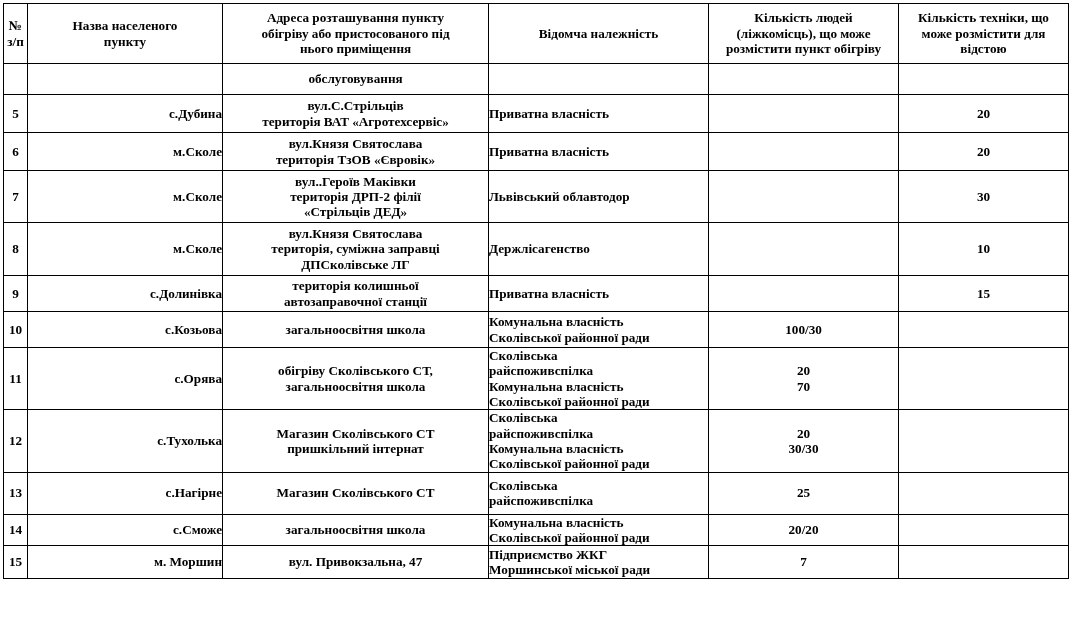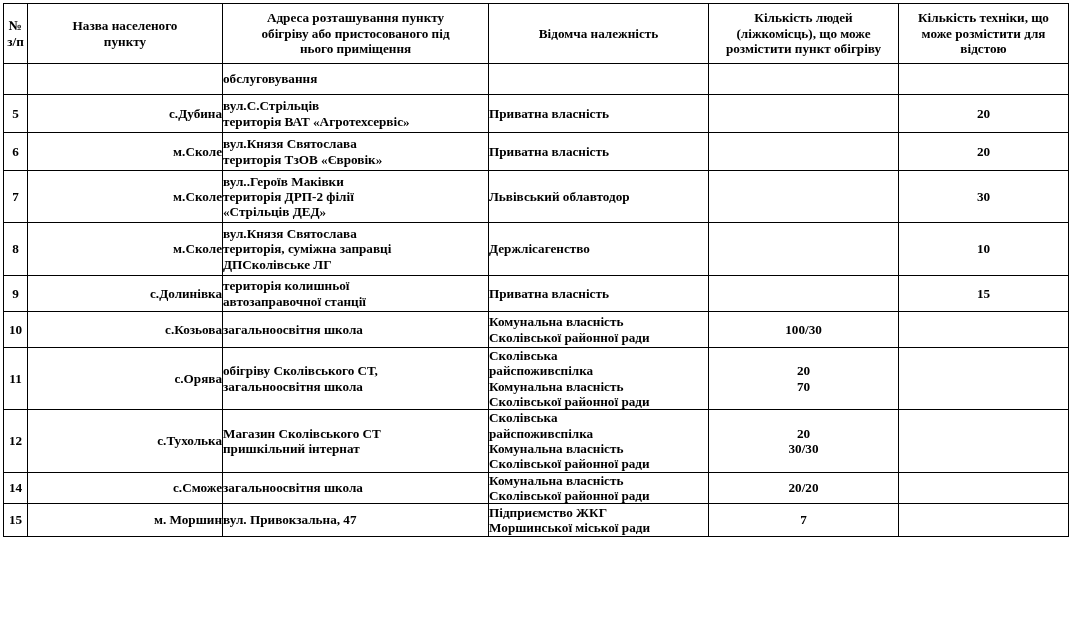--- a/index.html
+++ b/index.html
@@ -29,21 +29,21 @@
   col.c-num{width:24px;}
   col.c-place{width:83px;}
   col.c-addr1{width:112px;}
   col.c-addr2{width:266px;}
   col.c-dept{width:220px;}
   col.c-people{width:190px;}
   col.c-tech{width:170px;}
 
   td.num{text-align:center;vertical-align:middle;}
   td.place{padding-left:10px;}
-  td.addr{padding-left:9px;}
+  td.addr{padding-left:9px;text-align:center;}
   td.dept{padding-left:7px;}
   td.cnt{}
 
   .hdr{
     text-align:center;
     vertical-align:middle;
     padding:5px 6px 6px 6px;
     line-height:1.2;
   }
   .hdr .l{display:block;white-space:nowrap;}
@@ -248,20 +248,37 @@
             <span class="line">райспоживспілка</span>
             <span class="line">Комунальна власність</span>
             <span class="line">Сколівської районної ради</span>
           </td>
           <td class="cnt cnt-mid">
             <span class="line">20</span>
             <span class="line">30/30</span>
           </td>
           <td class="cnt cnt-top">&nbsp;</td>
         </tr>
+        <tr style="height: 42px;">
+          <td class="num">13</td>
+          <td colspan="2" class="place-top">
+            <span class="line nowrap">с.Нагірне</span>
+          </td>
+          <td class="addr addr-mid">
+            <span class="line">Магазин Сколівського СТ</span>
+          </td>
+          <td class="dept dept-mid">
+            <span class="line">Сколівська</span>
+            <span class="line">райспоживспілка</span>
+          </td>
+          <td class="cnt cnt-mid">
+            <span class="line">25</span>
+          </td>
+          <td class="cnt cnt-top">&nbsp;</td>
+        </tr>
         <tr style="height: 30px; font-family: Liberation Serif, serif;">
           <td class="num">14</td>
           <td colspan="2" class="place-top">
             <span class="line nowrap">с.Сможе</span>
           </td>
           <td class="addr addr-mid">
             <span class="line">загальноосвітня школа</span>
           </td>
           <td class="dept dept-mid">
             <span class="line">Комунальна власність</span>

